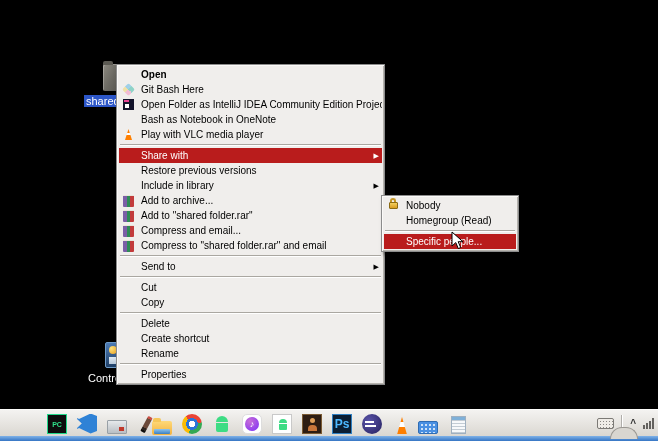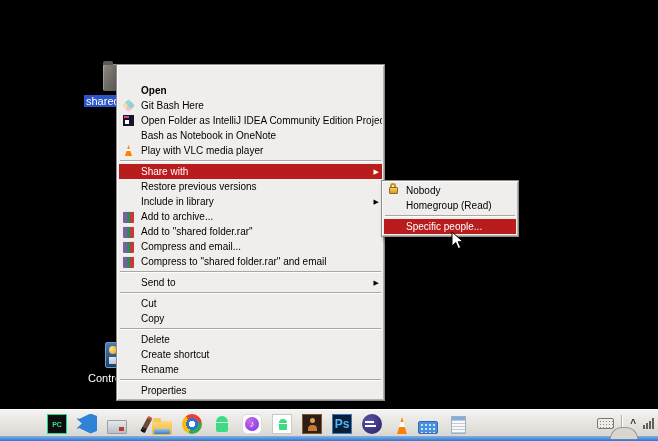--- a/index.html
+++ b/index.html
@@ -24,24 +24,24 @@
   .desk-control::before{content:"";position:absolute;left:3px;top:3px;width:8px;height:8px;border-radius:50%;
     background:radial-gradient(circle at 30% 30%,#ffe27a,#e8a020);}
   .desk-control::after{content:"";position:absolute;left:3px;right:3px;bottom:3px;height:7px;
     background:linear-gradient(#dfe9f2,#b8c9da);}
 
   
   .menu{position:absolute;background:#f0eeec;border:1px solid #8c8c8c;padding:2px;
     box-shadow:inset 1px 1px 0 #fbfaf8,inset -1px -1px 0 #b5b2ad,3px 3px 4px rgba(0,0,0,.55);
     font-size:10px;color:#000;}
   #context-menu{left:116px;top:64px;width:269px;z-index:10;box-sizing:border-box;}
-  #share-submenu{left:381px;top:180px;width:138px;z-index:20;box-sizing:border-box;}
+  #share-submenu{left:381px;top:195px;width:138px;z-index:20;box-sizing:border-box;}
   .menu-item{position:relative;height:15px;line-height:15px;padding-left:22px;padding-right:14px;
     white-space:nowrap;overflow:hidden;}
-  .menu-item.bold{font-weight:bold;margin-top:16px;}
+  .menu-item.bold{font-weight:bold;}
   .menu-item.hl{background:#b91c1c;color:#fff;}
   .menu-sep{height:1px;background:#aaa7a1;border-bottom:1px solid #fff;margin:2px 1px;}
   .mi-label{display:inline-block;}
   .mi-arrow{position:absolute;right:3px;top:0;font-size:7px;line-height:15px;}
   .mi-icon{position:absolute;left:4px;top:2px;width:11px;height:11px;}
 
   
   .vlc-cone-icon{clip-path:polygon(50% 0,82% 100%,18% 100%);
     background:linear-gradient(180deg,#ff7f00 0 32%,#fff 32% 58%,#ff7f00 58% 100%);}
   .git-icon{transform:rotate(45deg) scale(.82);border-radius:2px;

